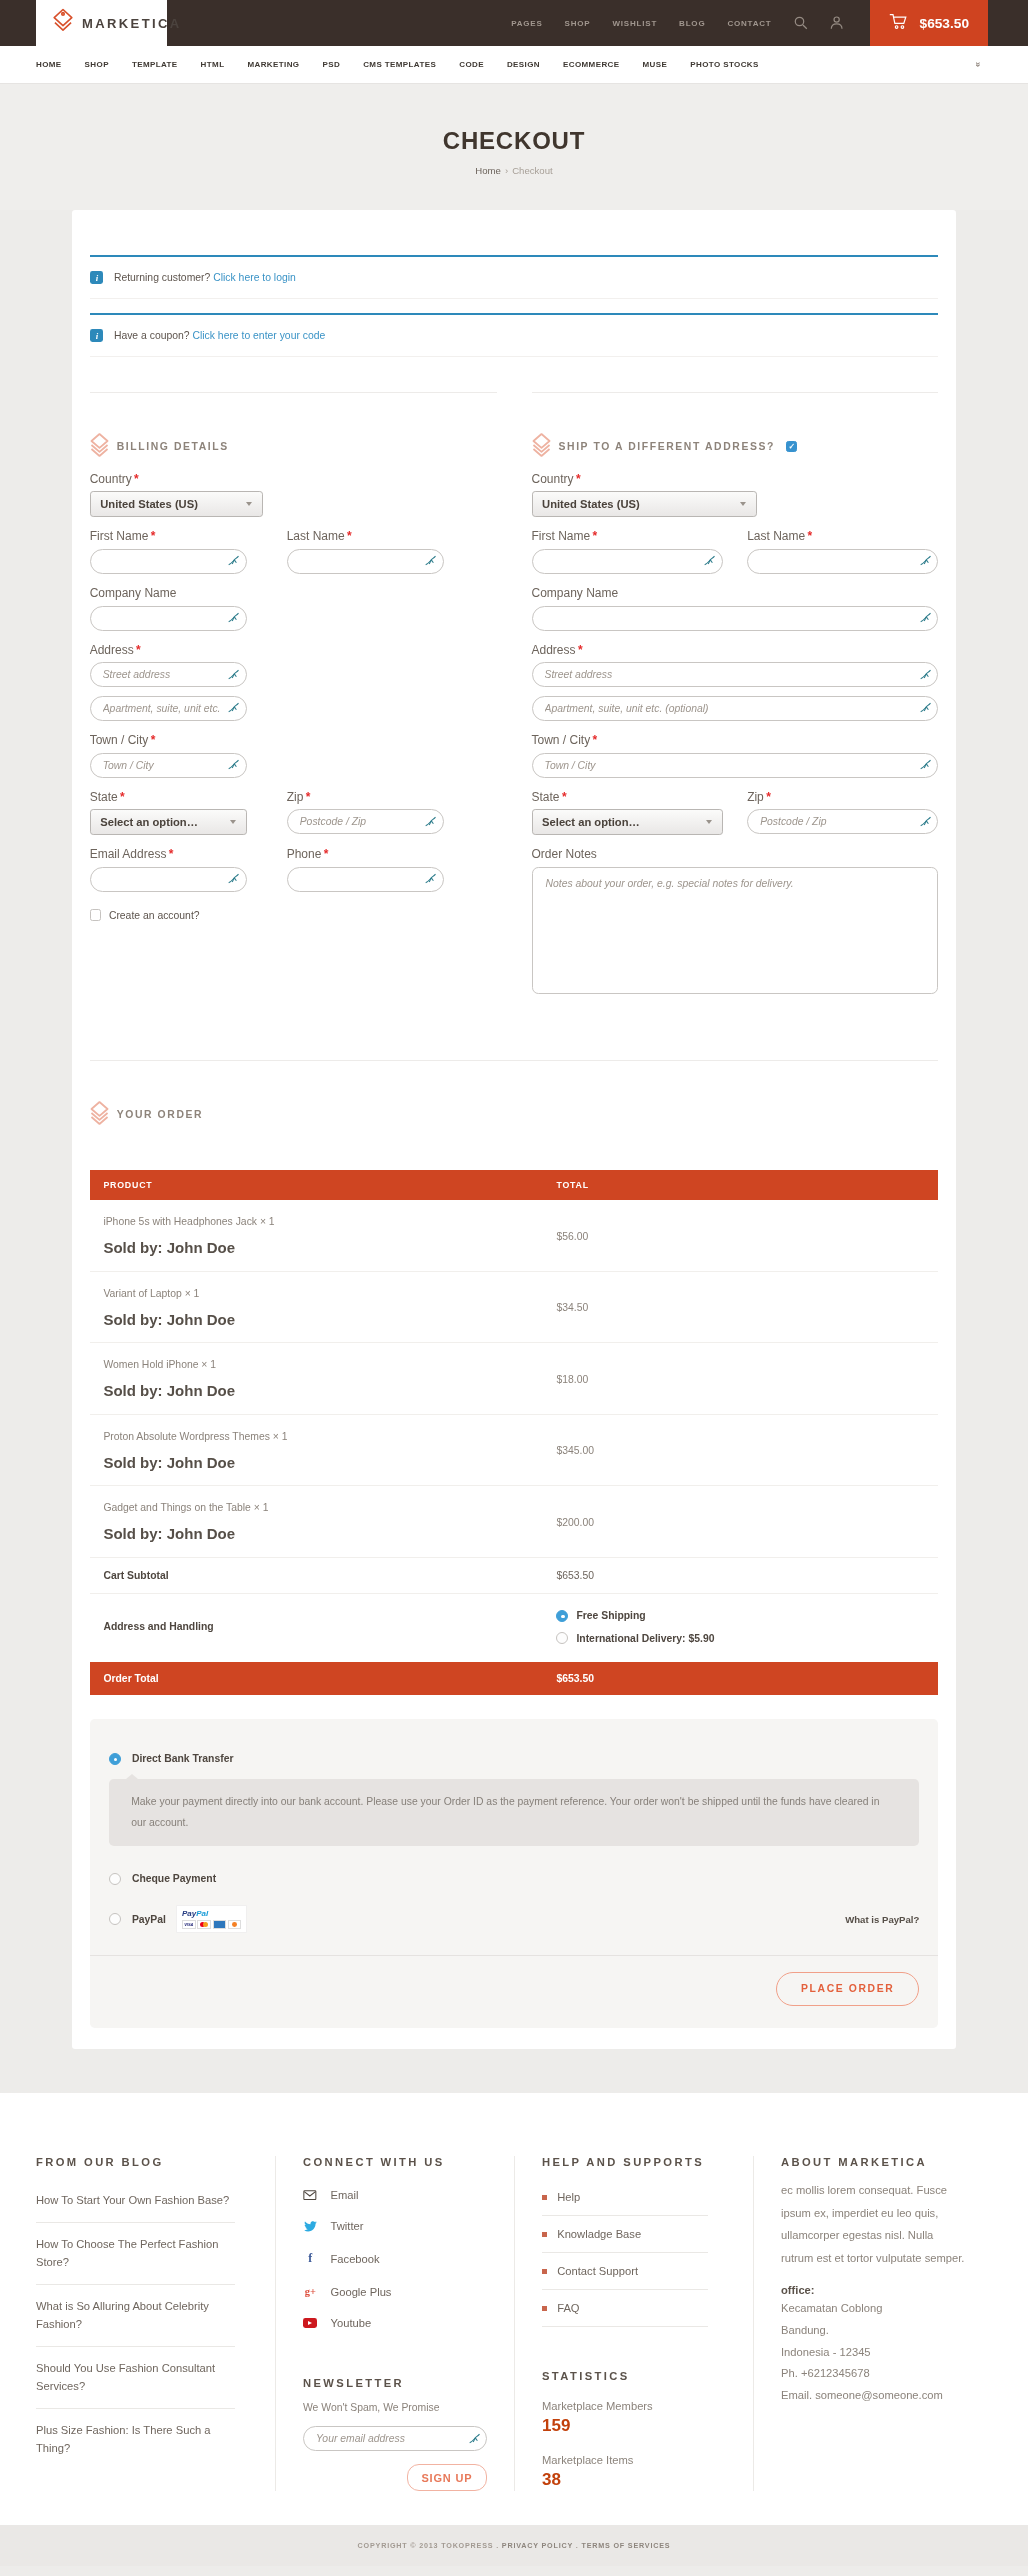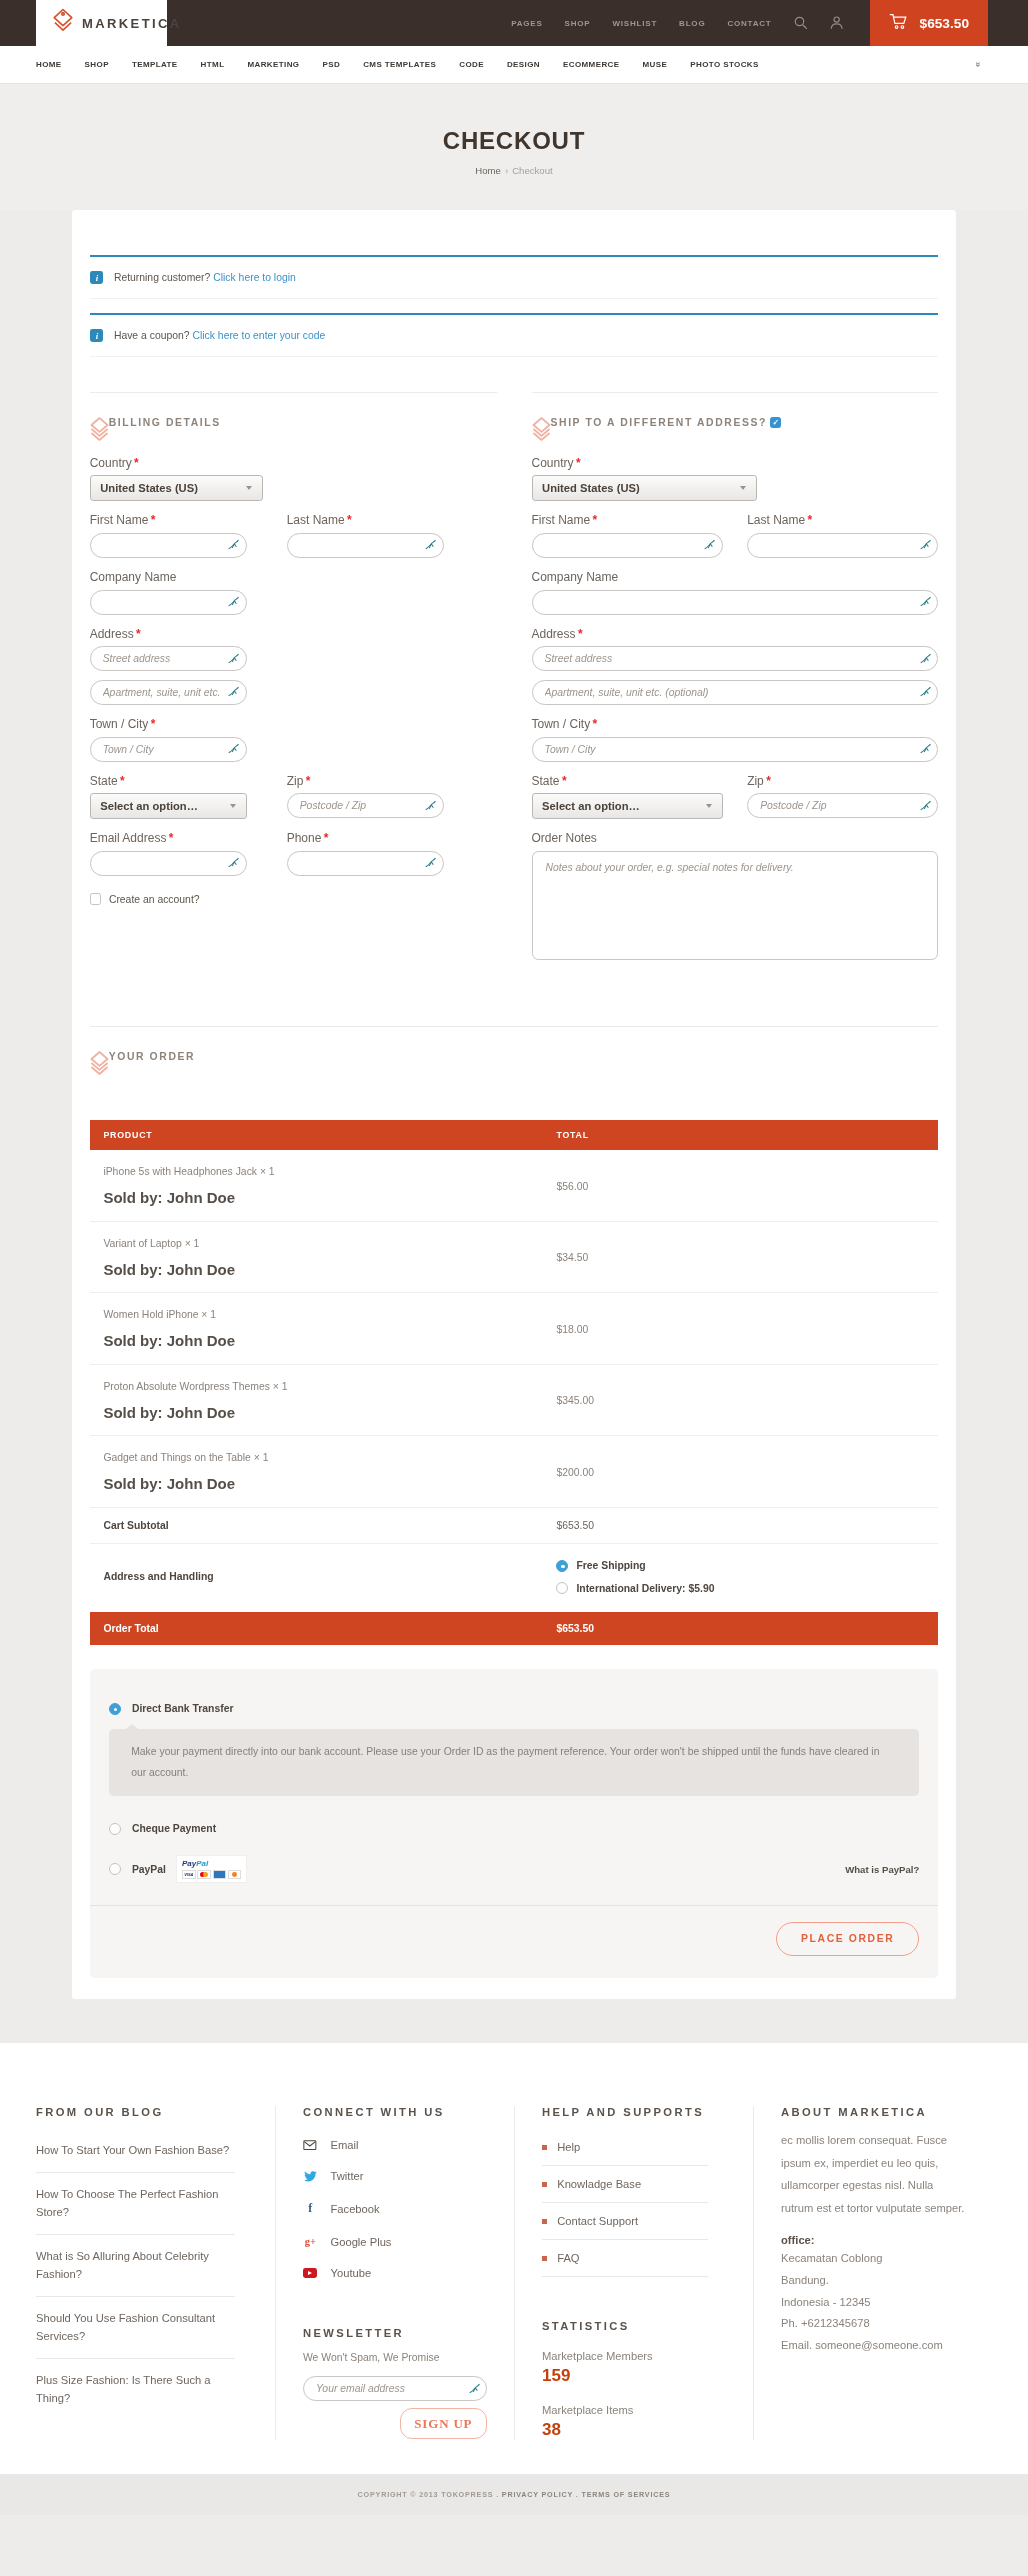--- a/index.html
+++ b/index.html
@@ -35,21 +35,21 @@
 
   .notice { border-top:2.4px solid #2d89ba; border-bottom:0.8px solid #f2f0ee; height:44px; display:flex; align-items:center; margin-bottom:13.7px; }
   .info-badge { width:13px; height:13px; min-width:13px; background:#2d89ba; color:#fff; border-radius:2.4px; display:flex; align-items:center; justify-content:center; margin:0 10.4px 0 0.8px; font:italic bold 8.8px "Liberation Serif", serif; }
   .info-badge::after { content:"i"; }
   .notice-text { font-size:10.4px; color:#5d544d; }
   .notice-text .lk { color:#3a93c6; }
 
   .cols { display:flex; gap:35px; }
   .col { flex:1; min-width:0; }
 
-  .sec-head { border-top:0.8px solid #edebe9; margin-top:21px; padding-top:24px; display:flex; align-items:flex-start; gap:0; }
+  .sec-head { border-top:0.8px solid #edebe9; margin-top:21px; padding-top:40px; display:flex; align-items:center; gap:8px; }
   .sec-title { font-size:10.4px; font-weight:bold; color:#8d837a; letter-spacing:1.6px; }
 
   
   .flabel { font-size:12px; color:#6d645c; margin:12px 0 5.6px; }
   .req { color:#e52b2b; margin-left:2.4px; font-weight:bold; }
   .frow { display:flex; gap:40px; }
   .frow.spread { justify-content:space-between; gap:0; }
   .fcol { width:157px; }
   .fcol.hw { width:47%; }
   .pill-wrap { position:relative; width:157px; }
@@ -60,21 +60,21 @@
   .select { width:173px; height:26px; border:0.8px solid #b9b6b3; border-radius:3.2px; background:linear-gradient(#fbfbfa,#e9e7e6); display:flex; align-items:center; justify-content:space-between; padding:0 9.6px; font-size:11.2px; font-weight:bold; color:#4a423b; cursor:pointer; }
   .select.sm { width:157px; }
   .select.w280 { width:225px; }
   .select.hw { width:47%; }
   .sel-arrow { width:0; height:0; border-left:3.2px solid transparent; border-right:3.2px solid transparent; border-top:4px solid #9a938c; }
   .checkrow { display:flex; align-items:center; gap:8px; margin-top:17.7px; font-size:10.4px; color:#5d544d; }
   .checkbox { width:11.2px; height:11.2px; min-width:11.2px; border:0.8px solid #c6c3c0; border-radius:2.4px; background:#fff; display:inline-flex; align-items:center; justify-content:center; }
   .checkbox.checked { background:#3792cf; border-color:#3792cf; color:#fff; font-size:8px; font-weight:bold; }
   .checkbox.checked::after { content:"✓"; }
   .shiphead-check { margin-left:3.2px; }
-  .ta { width:100%; height:109px; border:0.8px solid #c9c6c3; border-radius:6.4px; padding:10.4px 13px; font-family:"Liberation Sans", sans-serif; font-size:10.4px; color:#555; resize:none; outline:none; }
+  .ta { width:100%; height:127px; border:0.8px solid #c9c6c3; border-radius:6.4px; padding:10.4px 13px; font-family:"Liberation Sans", sans-serif; font-size:10.4px; color:#555; resize:none; outline:none; }
 
   
   .ord-head { margin-top:63px; }
   .otable { margin-top:42px; }
   .thead { background:#cf4522; height:30.5px; display:flex; align-items:center; color:#fff; font-size:8.8px; font-weight:bold; letter-spacing:0.8px; }
   .cell-l { width:55%; padding-left:13.7px; }
   .trow { display:flex; border-bottom:0.8px solid #f1efec; padding:16px 0 14.5px; }
   .pname { font-size:10.4px; color:#8b837b; margin-bottom:12px; }
   .psold { font-size:15px; font-weight:bold; color:#564f48; }
   .tprice { align-self:center; font-size:10.4px; color:#8b837b; }
@@ -121,21 +121,21 @@
   .blog-item { padding:12px 0; border-bottom:0.8px solid #eae8e5; font-size:11.2px; color:#6f665e; line-height:1.65; width:94%; }
   .blog-item:last-child { border-bottom:none; }
   .connect-item { display:flex; align-items:center; gap:13px; padding:9.6px 0; font-size:11.2px; color:#6f665e; }
   .ci { width:14.5px; display:flex; justify-content:center; }
   .fb-f { font:bold 12px "Liberation Serif", serif; color:#3b5998; }
   .gp { font:bold 10.4px "Liberation Serif", serif; color:#dd4b39; }
   .yt { width:13.7px; height:9.6px; background:#cc181e; border-radius:2.4px; display:flex; align-items:center; justify-content:center; }
   .yt::after { content:""; border-left:4px solid #fff; border-top:2.4px solid transparent; border-bottom:2.4px solid transparent; }
   .newsletter { margin-top:39px; }
   .nl-note { font-size:10.4px; color:#8b837b; margin:13px 0 13px; }
-  .signup { display:block; margin-left:auto; margin-top:7px; border:1.6px solid #f2b3a2; border-radius:12px; color:#e8795a; background:none; font-family:Liberation Serif, serif; font-size:13px; font-weight:bold; letter-spacing:0.8px; padding:6.4px 13.7px; cursor:pointer; }
+  .signup { display:block; margin-left:auto; margin-top:13px; border:1.6px solid #f2b3a2; border-radius:12px; color:#e8795a; background:none; font-family:Liberation Sans, sans-serif; font-size:11px; font-weight:bold; letter-spacing:0.8px; padding:6.4px 13.7px; cursor:pointer; }
   .help-item { display:flex; align-items:center; gap:10.4px; padding:12px 0; border-bottom:0.8px solid #eae8e5; font-size:11.2px; color:#6f665e; width:90%; }
   .bullet { width:4.8px; height:4.8px; min-width:4.8px; background:#c8654c; }
   .stats { margin-top:43px; }
   .stat-label { font-size:11.2px; color:#8b837b; margin:17.7px 0 4px; }
   .stat-value { font-size:17px; font-weight:bold; color:#c2410c; }
   .about-text { font-size:11.2px; color:#8b837b; line-height:2; margin-bottom:14.5px; }
   .office { font-size:11.2px; font-weight:bold; color:#5b524a; margin-bottom:2.4px; }
   .addr { font-size:11.2px; color:#8b837b; line-height:1.95; }
 
   .copybar { background:#eae8e6; height:41px; display:flex; align-items:center; justify-content:center; font-size:7.2px; font-weight:bold; letter-spacing:0.8px; color:#a29a92; }

